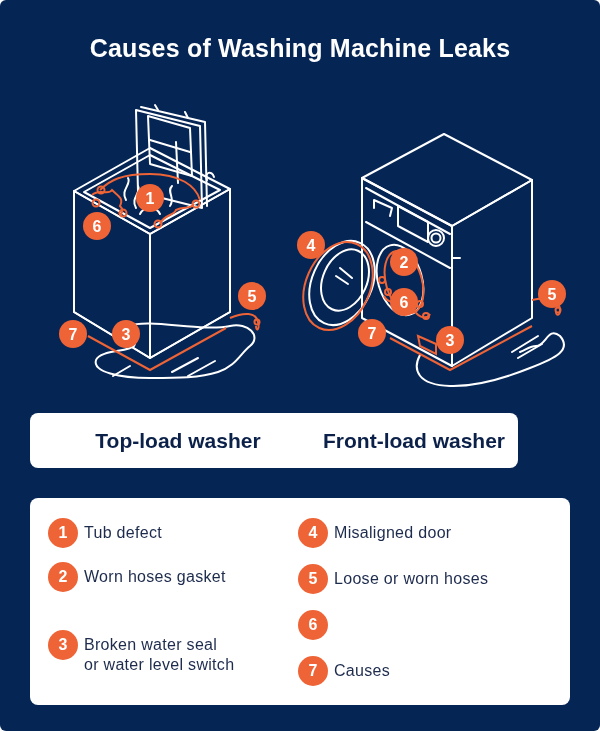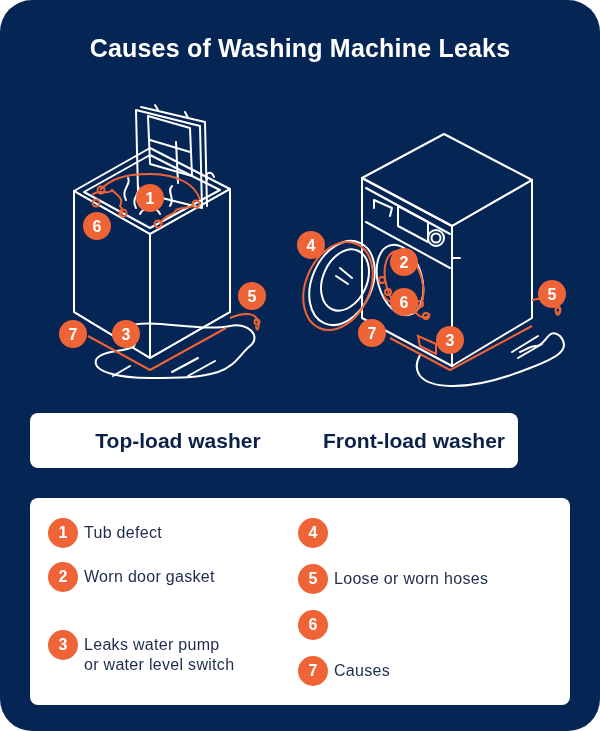--- a/index.html
+++ b/index.html
@@ -1,17 +1,17 @@
 <!DOCTYPE html>
 <html><head>
 <meta charset="utf-8">
 <style>
   html,body{margin:0;padding:0;background:#ffffff;}
   body{width:600px;height:731px;overflow:hidden;font-family:"Liberation Sans","DejaVu Sans",sans-serif;}
-  .card{position:absolute;left:0;top:0;width:600px;height:731px;background:#052555;border-radius:32px;overflow:hidden;}
+  .card{position:absolute;left:0;top:0;width:600px;height:731px;background:#052555;border-radius:6px;overflow:hidden;}
   .title{position:absolute;left:0;top:34px;width:600px;text-align:center;color:#ffffff;font-weight:700;font-size:25px;letter-spacing:0.2px;}
   .illus{position:absolute;left:0;top:0;}
   .label-box{position:absolute;top:413px;height:55px;background:#ffffff;border-radius:8px;display:flex;align-items:center;justify-content:center;color:#0c2149;font-weight:700;font-size:21px;}
   .label-top{left:30px;width:296px;text-align:center;}
   .label-front{left:310px;width:208px;}
   .legend{position:absolute;left:30px;top:498px;width:540px;height:207px;background:#ffffff;border-radius:8px;}
   .col{position:absolute;top:0;}
   .col-left{left:18px;}
   .col-right{left:268px;}
   .item{position:absolute;left:0;display:flex;align-items:flex-start;white-space:nowrap;}
@@ -181,34 +181,37 @@
     <div class="col col-left">
       <div class="item" style="top:20px">
         <div class="badge">1</div>
         <div class="item-text">
           <span>Tub defect</span>
         </div>
       </div>
       <div class="item" style="top:64px">
         <div class="badge">2</div>
         <div class="item-text">
-          <span>Worn door gasket</span>
+          <span>Worn hoses gasket</span>
         </div>
       </div>
       <div class="item" style="top:132px">
         <div class="badge">3</div>
         <div class="item-text">
-          <span>Leaks water pump</span>
+          <span>Broken water seal</span>
           <span>or water level switch</span>
         </div>
       </div>
     </div>
     <div class="col col-right">
       <div class="item" style="top:20px">
         <div class="badge">4</div>
+        <div class="item-text">
+          <span>Misaligned door</span>
+        </div>
       </div>
       <div class="item" style="top:66px">
         <div class="badge">5</div>
         <div class="item-text">
           <span>Loose or worn hoses</span>
         </div>
       </div>
       <div class="item" style="top:112px">
         <div class="badge">6</div>
       </div>

